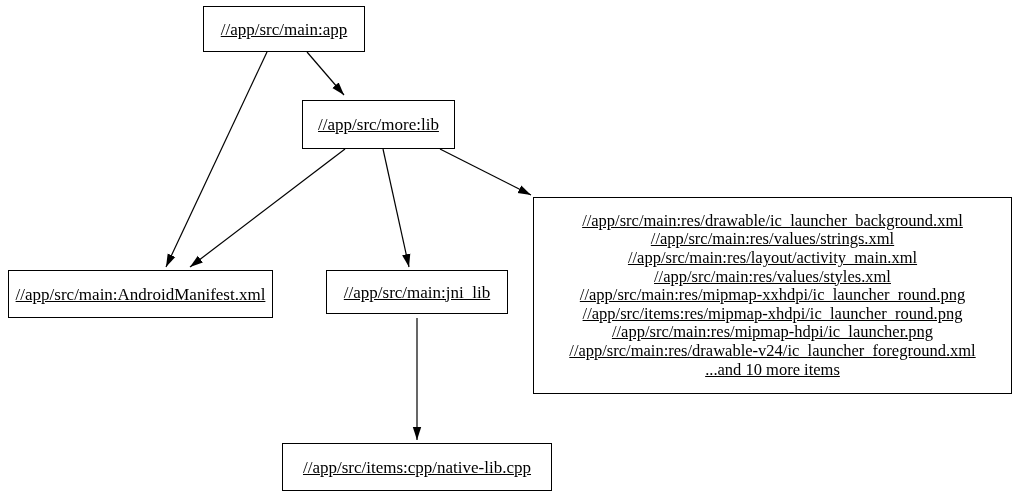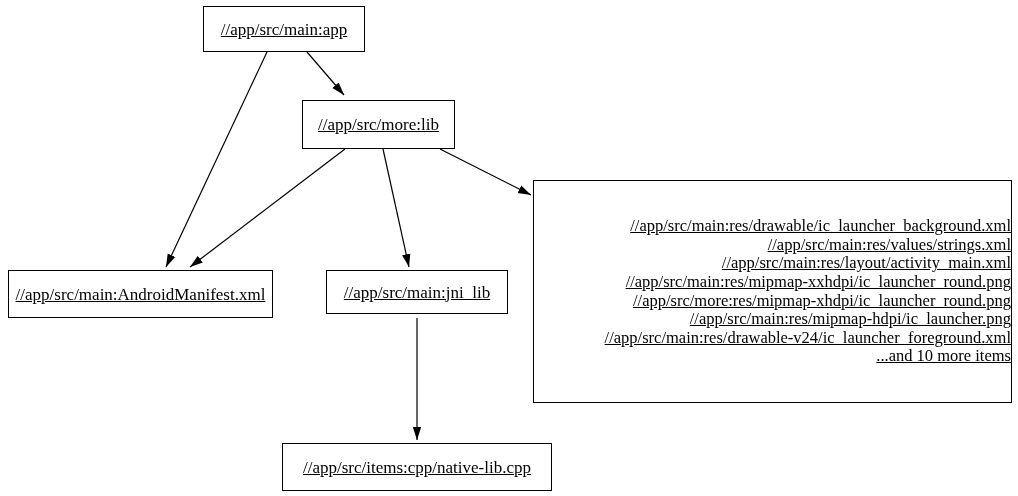--- a/index.html
+++ b/index.html
@@ -79,26 +79,27 @@
   </div>
 
   <div class="node" style="left:8px; top:270px; width:265px; height:48px;">
     <span>//app/src/main:AndroidManifest.xml</span>
   </div>
 
   <div class="node" style="left:326px; top:270px; width:182px; height:44px;">
     <span>//app/src/main:jni_lib</span>
   </div>
 
-  <div class="node multi" style="left:533px; top:180px; width:479px; height:223px;align-items:flex-end;">
+  <div class="node multi" style="left:533px; top:197px; width:479px; height:197px;">
     <div>//app/src/main:res/drawable/ic_launcher_background.xml</div>
     <div>//app/src/main:res/values/strings.xml</div>
     <div>//app/src/main:res/layout/activity_main.xml</div>
+    <div>//app/src/main:res/values/styles.xml</div>
     <div>//app/src/main:res/mipmap-xxhdpi/ic_launcher_round.png</div>
-    <div>//app/src/more:res/mipmap-xhdpi/ic_launcher_round.png</div>
+    <div>//app/src/items:res/mipmap-xhdpi/ic_launcher_round.png</div>
     <div>//app/src/main:res/mipmap-hdpi/ic_launcher.png</div>
     <div>//app/src/main:res/drawable-v24/ic_launcher_foreground.xml</div>
     <div>...and 10 more items</div>
   </div>
 
   <div class="node" style="left:282px; top:443px; width:270px; height:48px;">
     <span>//app/src/items:cpp/native-lib.cpp</span>
   </div>
 
 </div>

